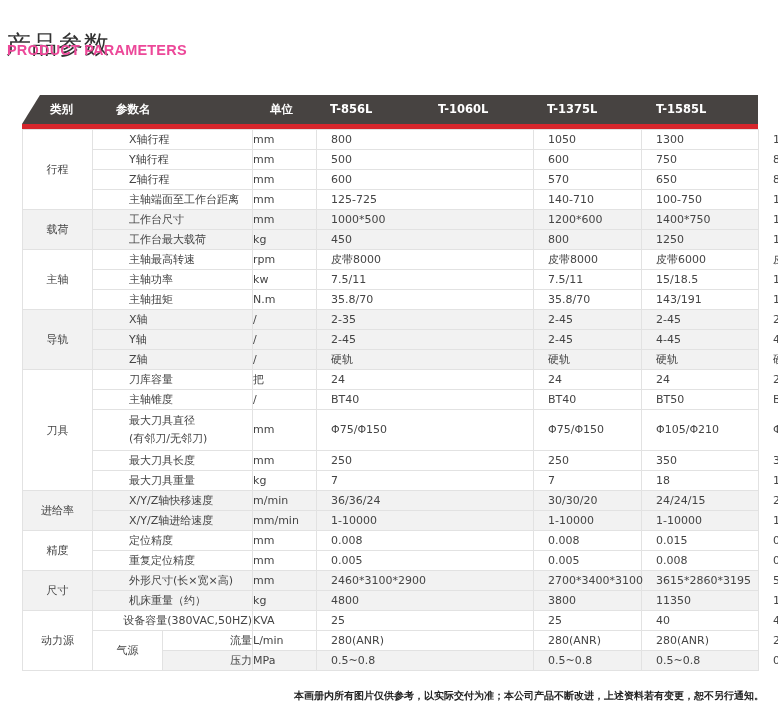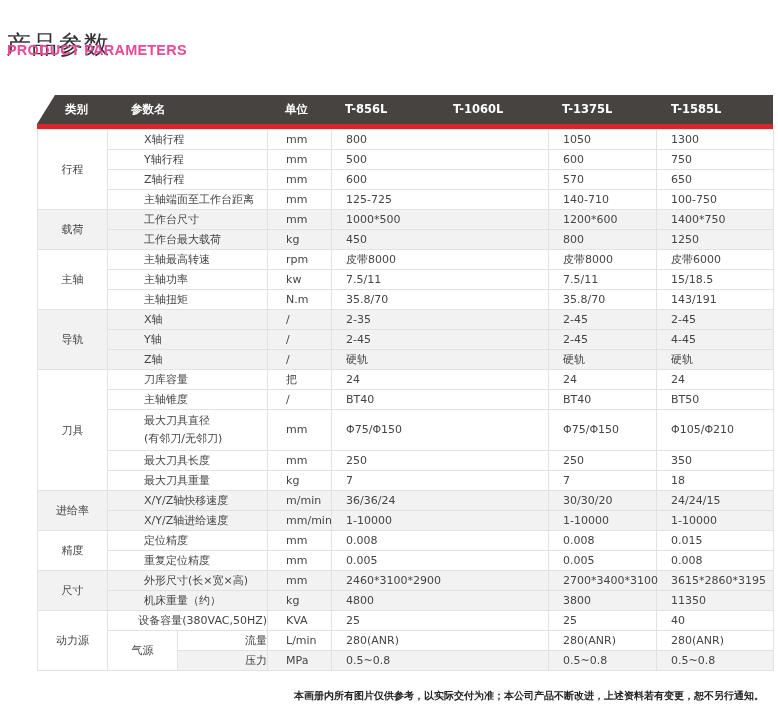--- a/index.html
+++ b/index.html
@@ -2,33 +2,33 @@
 <html><head>
 <meta charset="utf-8">
 <style>
   html, body { margin: 0; padding: 0; background: #ffffff; }
   body { width: 778px; height: 716px; position: relative; overflow: hidden;
          font-family: "DejaVu Sans", "Liberation Sans", sans-serif; color: #333; }
   .title-cn { position: absolute; left: 6px; top: 2px; font-size: 25px; color: #333; letter-spacing: 1px; margin-top: 26px; }
   .title-en { position: absolute; left: 7px; top: 42px; font-size: 14.5px; font-weight: bold; color: #ec4899;
               font-family: "Liberation Sans", sans-serif; letter-spacing: 0.2px; }
 
-  .tbl-wrap { position: absolute; left: 37px; top: 95px; width: 736px; }
+  .tbl-wrap { position: absolute; left: 22px; top: 95px; width: 736px; }
   .thead { position: relative; height: 34px; }
   .thead-bg { position: absolute; left: 0; top: 0; width: 736px; height: 29px; background: #474341;
               clip-path: polygon(18px 0, 736px 0, 736px 29px, 0 29px); }
   .thead-red { position: absolute; left: 0; top: 29px; width: 736px; height: 5px; background: #d6262c; }
   .th { position: absolute; top: 0; height: 29px; line-height: 29px; color: #fff; font-size: 11.5px; font-weight: bold; }
 
   table.spec { border-collapse: collapse; width: 736px; table-layout: fixed; font-size: 11px; color: #444; }
   table.spec td { border: 1px solid #e2e2e2; height: 19px; padding: 0 0 0 0; vertical-align: middle; white-space: nowrap; }
   table.spec td.cat { text-align: center; }
   table.spec td.name { padding-left: 36px; }
   table.spec td.name.sub { text-align: right; padding-left: 0; }
-  table.spec td.unit { padding-left: 18px; }
+  table.spec td.unit { }
   table.spec td.val { padding-left: 14px; }
   table.spec tr.gray td { background: #f2f2f2; }
   table.spec tr.tall td { height: 40px; line-height: 18px; }
   table.spec td.name.wrap { white-space: normal; }
   .note { position: absolute; right: 14px; top: 689px; font-size: 10px; font-weight: bold; color: #222; }
 </style>
 </head>
 <body>
 
 <div class="title-cn">产品参数</div>

